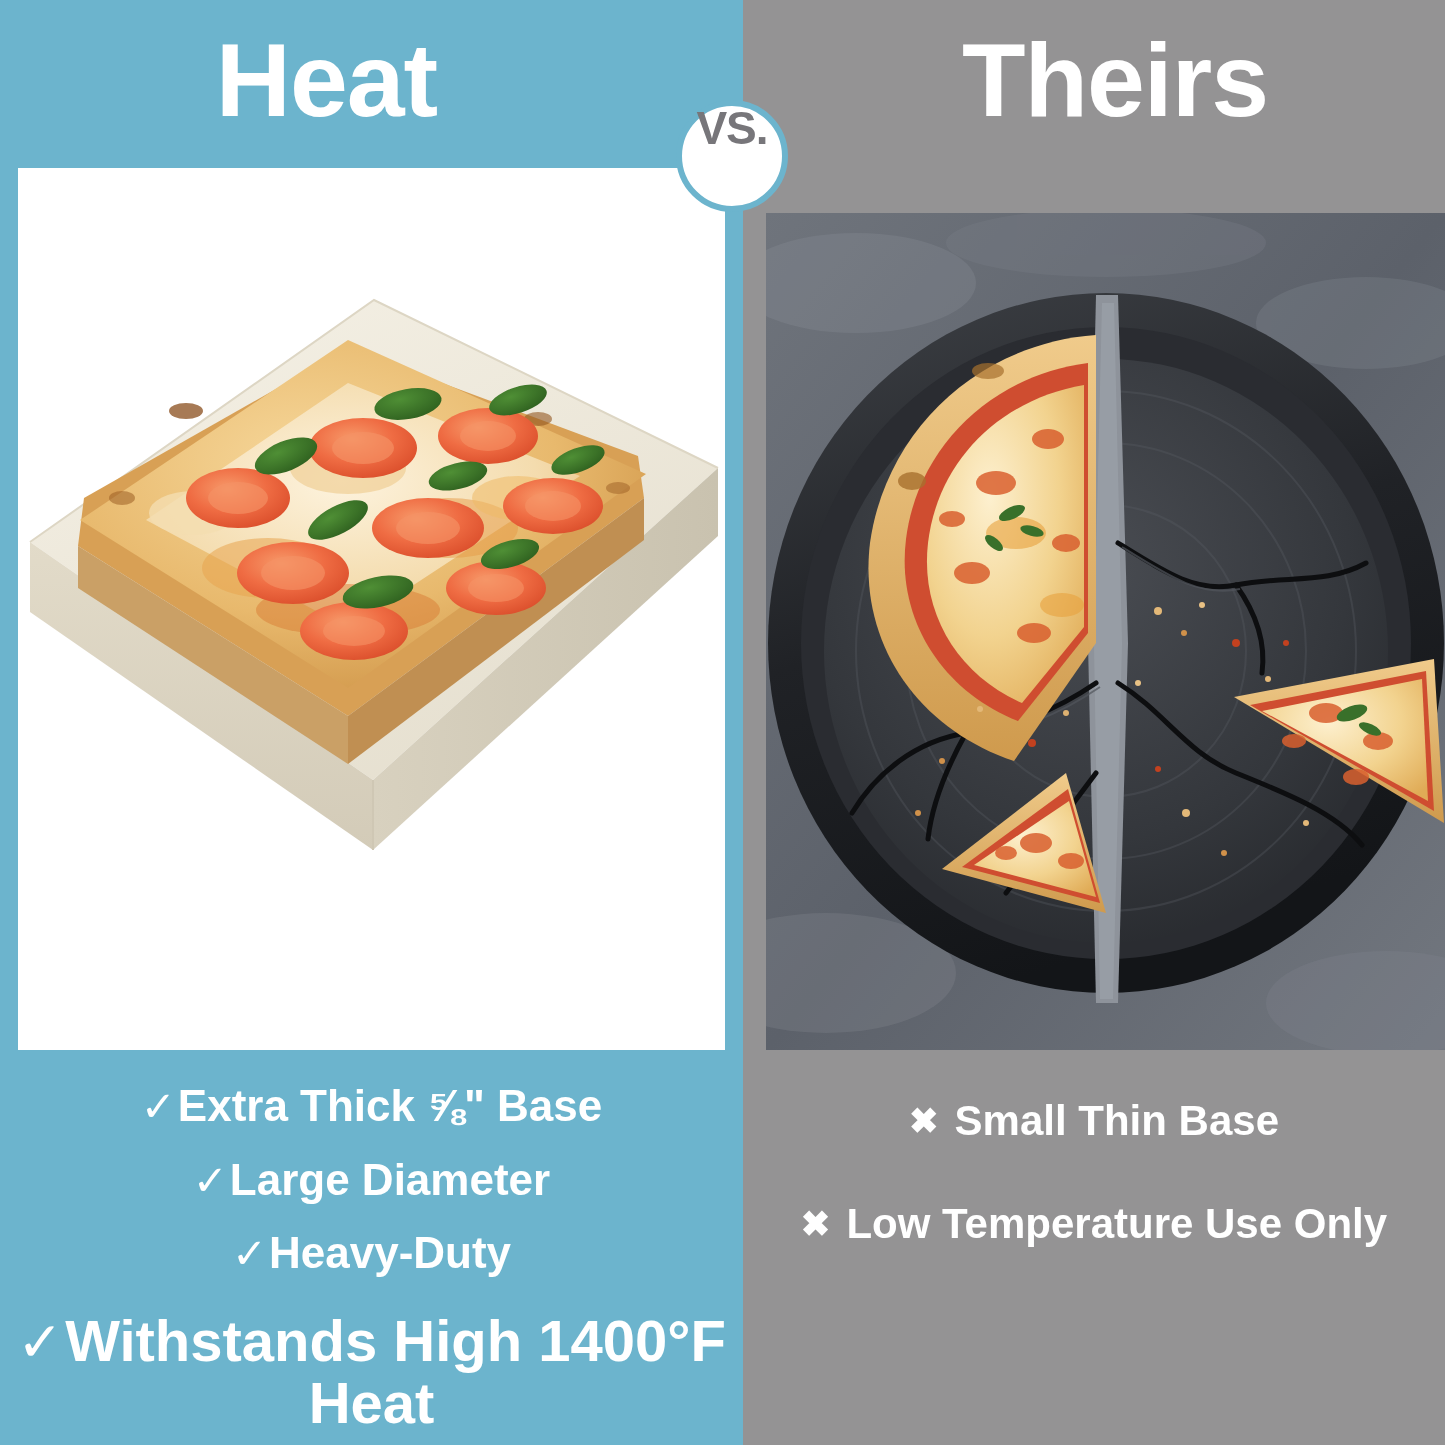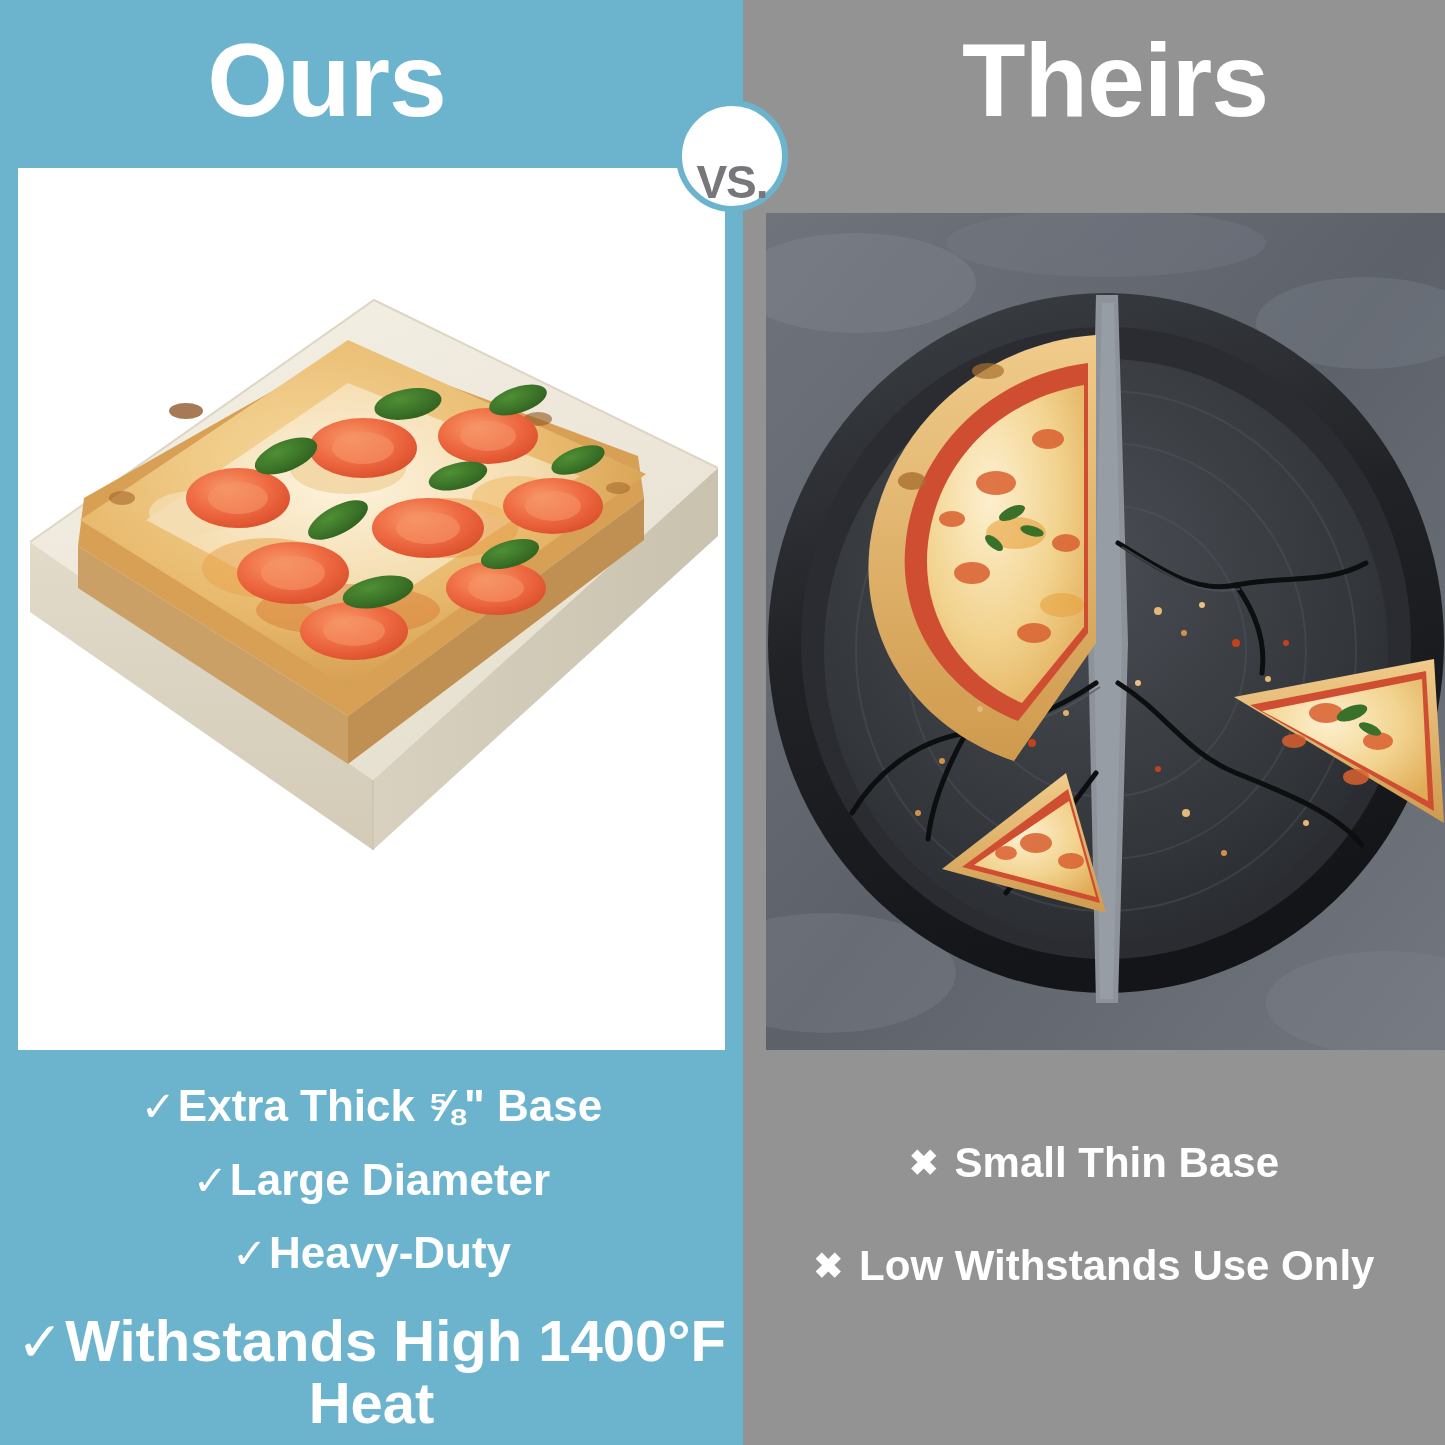--- a/index.html
+++ b/index.html
@@ -44,21 +44,21 @@
     position: absolute;
     left: 676px;
     top: 100px;
     width: 112px;
     height: 112px;
     border-radius: 50%;
     background: #ffffff;
     border: 6px solid #6cb4cd;
     box-sizing: border-box;
     display: flex;
-    align-items: flex-end;
+    align-items: flex-start;
     justify-content: center;
     z-index: 40;
   }
   #vs-label {
     color: #77767a;
     font-size: 46px;
     font-weight: 700;
     letter-spacing: -1px;
     line-height: 1;
     transform: translateY(-1px);
@@ -88,21 +88,21 @@
     font-weight: 700;
     box-sizing: border-box;
   }
   #features-ours {
     left: 0; top: 1082px;
     width: 743px;
     padding: 0 12px;
     text-align: center;
   }
   #features-theirs {
-    left: 743px; top: 1140px;
+    left: 743px; top: 1098px;
     width: 702px;
     padding: 0 8px;
     text-align: center;
   }
 
   .feat-row {
     display: block;
     line-height: 1.08;
   }
   #features-ours .feat-row { font-size: 44px; margin-bottom: 26px; }
@@ -129,21 +129,21 @@
 </style>
 </head>
 <body>
 
 <div id="root">
 
   <div class="panel" id="panel-ours"></div>
 
   <div class="panel" id="panel-theirs"></div>
 
-  <div class="heading" id="heading-ours">Ours</div>
+  <div class="heading" id="heading-ours">Heat</div>
   <div class="heading" id="heading-theirs">Theirs</div>
 
   <div id="vs-badge">
     <span id="vs-label">VS.</span>
   </div>
 
   <div class="photo" id="photo-ours">
     <svg viewBox="0 0 707 882" preserveAspectRatio="xMidYMid slice" aria-hidden="true">
       <defs>
         <linearGradient id="stoneTop" x1="0" y1="0" x2="0.6" y2="1">
@@ -400,17 +400,17 @@
     <div class="feat-row row-4">
       <span class="tick">✓</span><span>Withstands High 1400°F Heat</span>
     </div>
   </div>
 
   <div class="features" id="features-theirs">
     <div class="feat-row">
       <span class="cross">✖</span><span>Small Thin Base</span>
     </div>
     <div class="feat-row">
-      <span class="cross">✖</span><span>Low Withstands Use Only</span>
+      <span class="cross">✖</span><span>Low Temperature Use Only</span>
     </div>
   </div>
 
 </div>
 
 </body></html>

